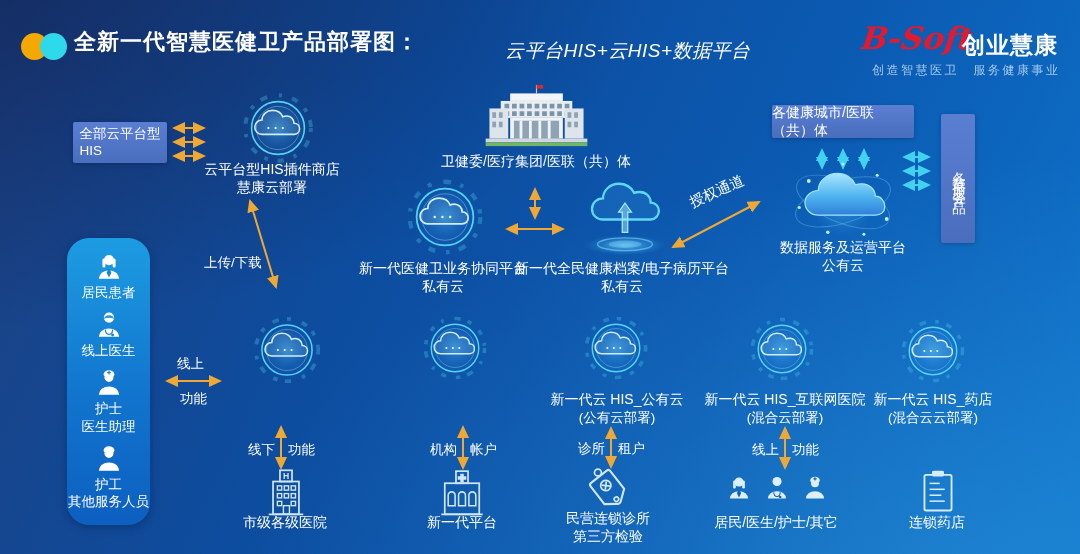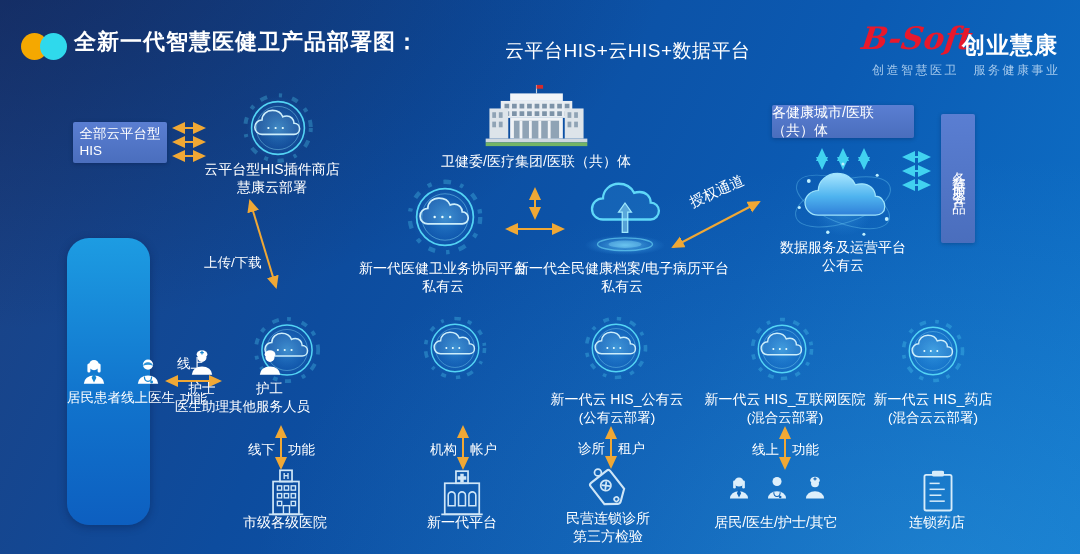--- a/index.html
+++ b/index.html
@@ -9,42 +9,42 @@
     position:relative; width:1080px; height:554px; overflow:hidden;
     background:
       radial-gradient(ellipse at 88% 105%, rgba(70,180,235,.28), transparent 52%),
       radial-gradient(ellipse at -5% -10%, rgba(10,25,70,.55), transparent 45%),
       linear-gradient(115deg,#1e4080 0%, #0d4c9e 35%, #0b5ab2 65%, #0e74cb 100%);
   }
   .abs{ position:absolute; }
   
   .dot{ width:27px; height:27px; border-radius:50%; }
   #title{ left:74px; top:27px; font-size:22px; font-weight:bold; color:#fff; letter-spacing:1px; }
-  #subtitle{ left:505px; top:38px; font-size:19px; color:#fff; letter-spacing:.5px; }
+  #subtitle{ left:505px; top:38px; font-size:19px; color:#fff; letter-spacing:.5px;font-style:italic; }
   #logo-script{ left:862px; top:20px; font-family:"DejaVu Serif",serif; font-style:italic; font-weight:bold; font-size:31px; color:#e8182c; transform:skewX(-8deg); }
   #logo-name{ left:962px; top:30px; font-size:23px; font-weight:bold; color:#fff; letter-spacing:1px; }
   #logo-tagline{ left:872px; top:62px; font-size:12px; color:#a5c9ec; letter-spacing:2.5px; }
   
   .nlabel{ color:#fff; text-align:center; font-size:14px; line-height:1.32; }
   .nlabel .sub{ font-size:13.5px; }
   .bluebox{
     background:linear-gradient(180deg,#5a7ed2,#4a6ebd);
     color:#fff; display:flex; align-items:center; justify-content:center;
     text-align:left; font-size:13.5px; line-height:1.25; border-radius:2px;
     box-shadow:0 1px 4px rgba(0,0,30,.25);
   }
   #box-data-products{ writing-mode:vertical-rl; letter-spacing:5px; font-size:13.5px; padding:8px 0; }
   
   .clabel{ color:#fff; font-size:13.5px; white-space:nowrap; }
   
   #sidebar{
     left:67px; top:238px; width:83px; height:287px; border-radius:22px;
     background:linear-gradient(180deg,#1d9ce2 0%, #1174cd 55%, #0d5fc0 100%);
     box-shadow:0 2px 8px rgba(0,20,60,.35);
-    display:flex; flex-direction:row; align-items:center; justify-content:space-evenly;
+    display:flex; flex-direction:column; align-items:center; justify-content:space-evenly;
     padding:6px 0;
   }
   .sb-item{ display:flex; flex-direction:column; align-items:center; }
   .sb-item .lbl{ color:#fff; font-size:13.5px; line-height:1.3; text-align:center; white-space:nowrap; }
   svg{ display:block; }
 </style>
 </head>
 <body>
 
 <div id="canvas">

